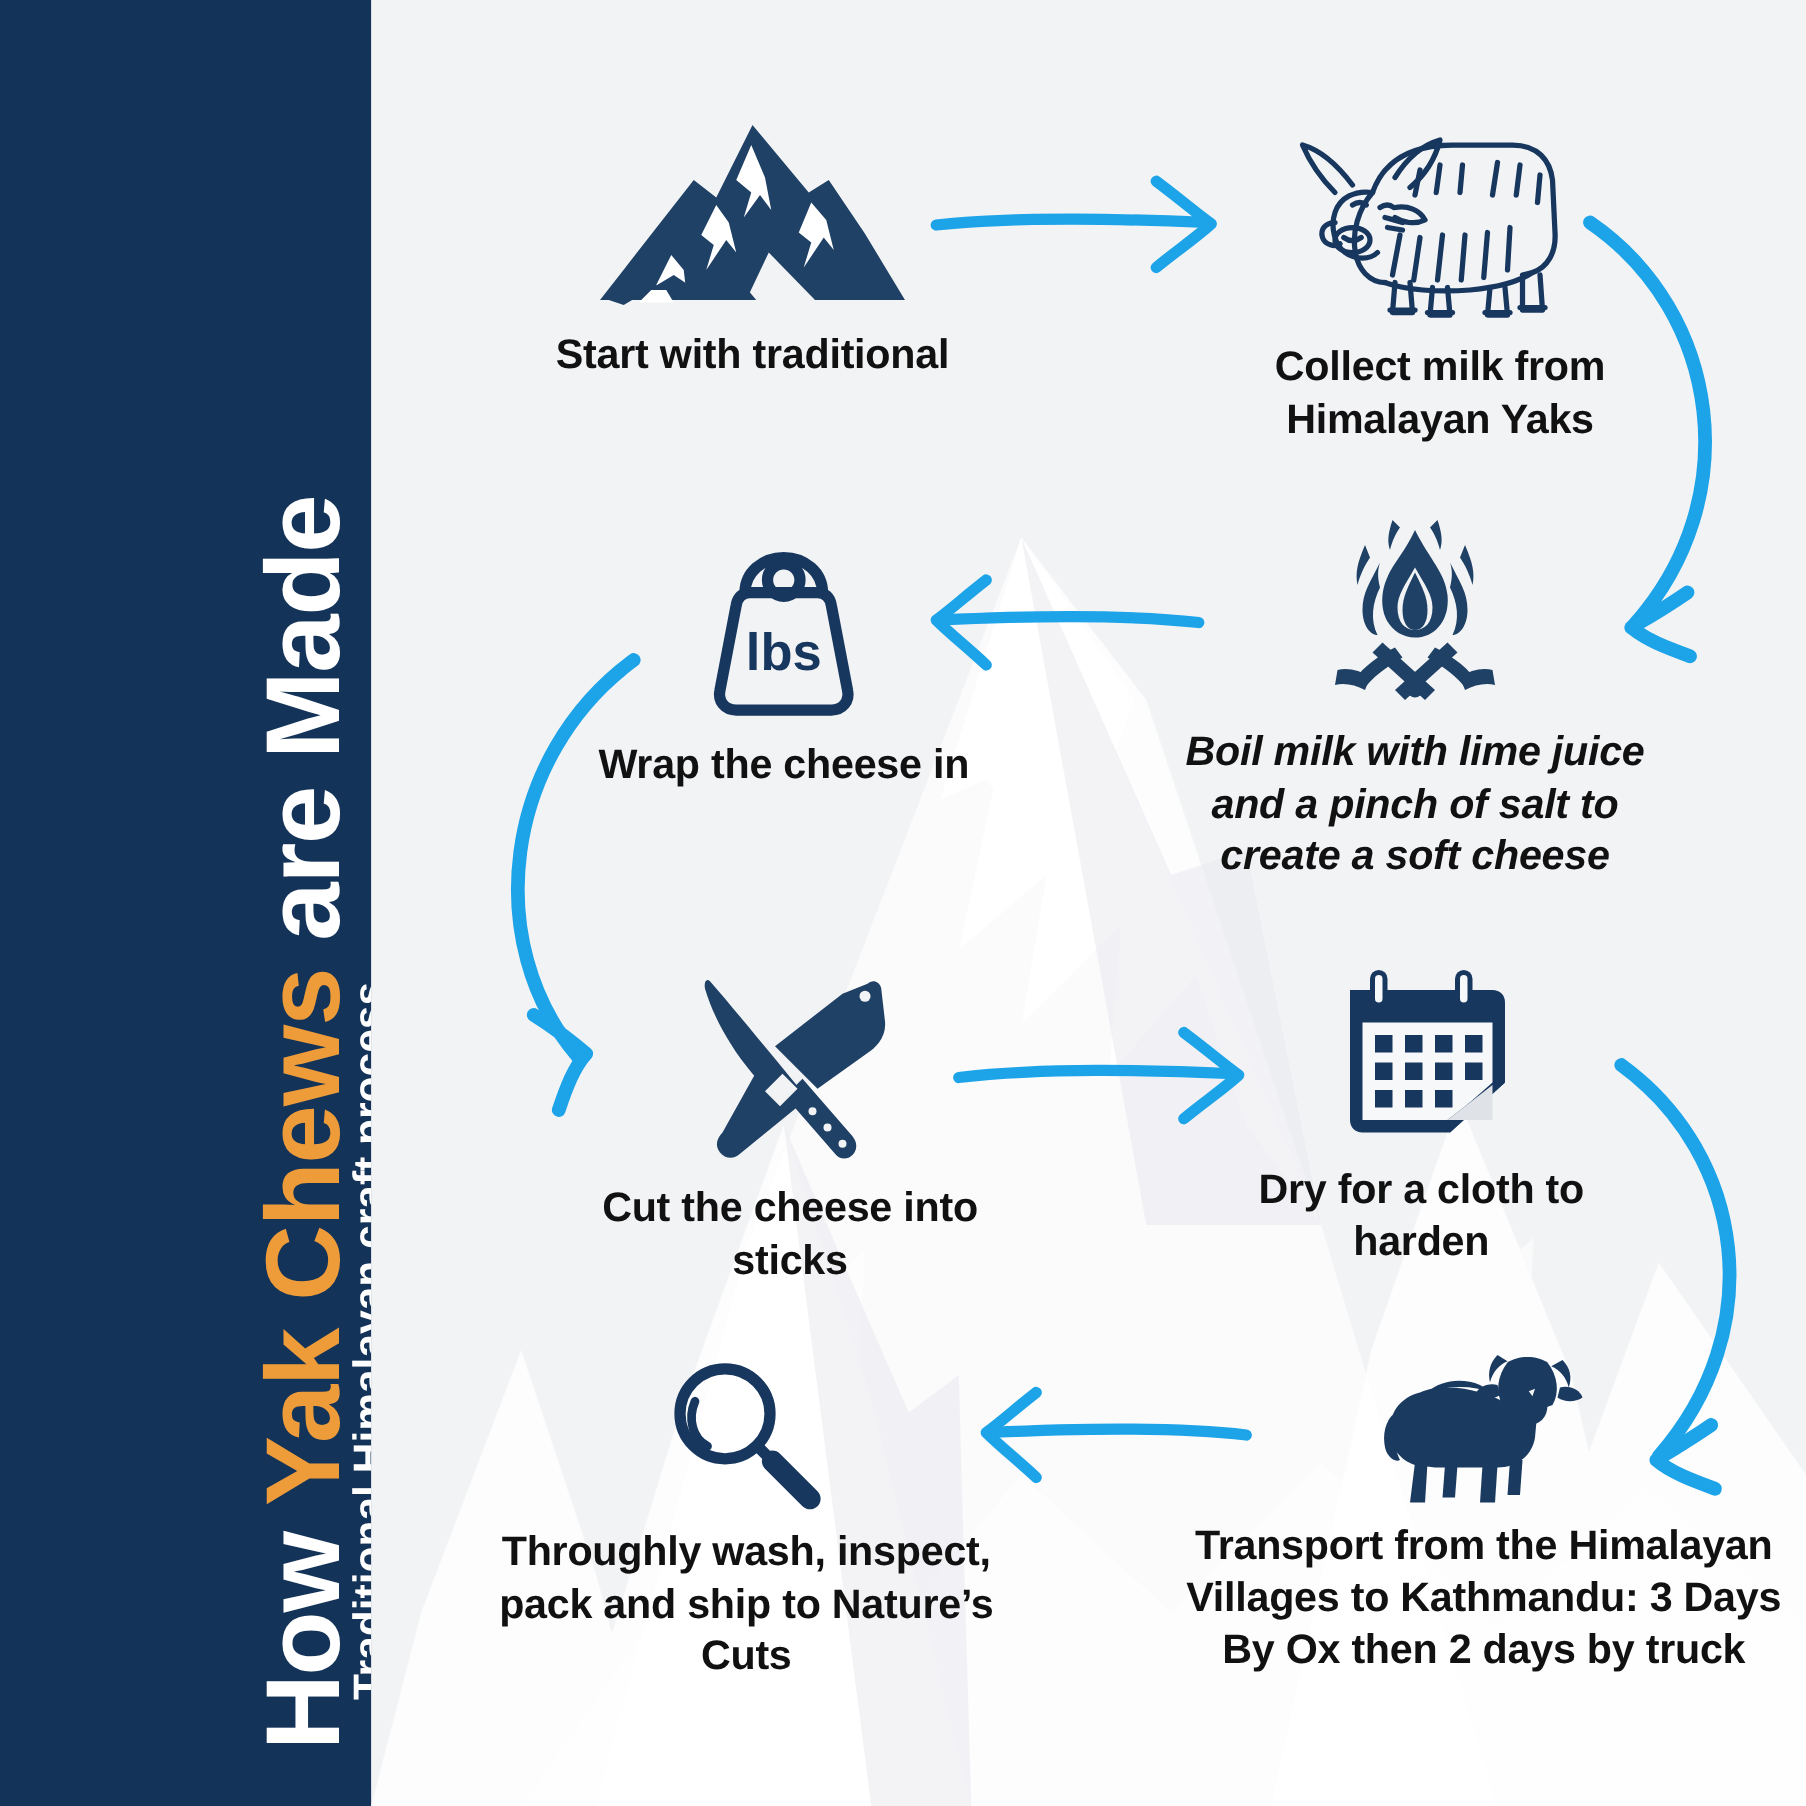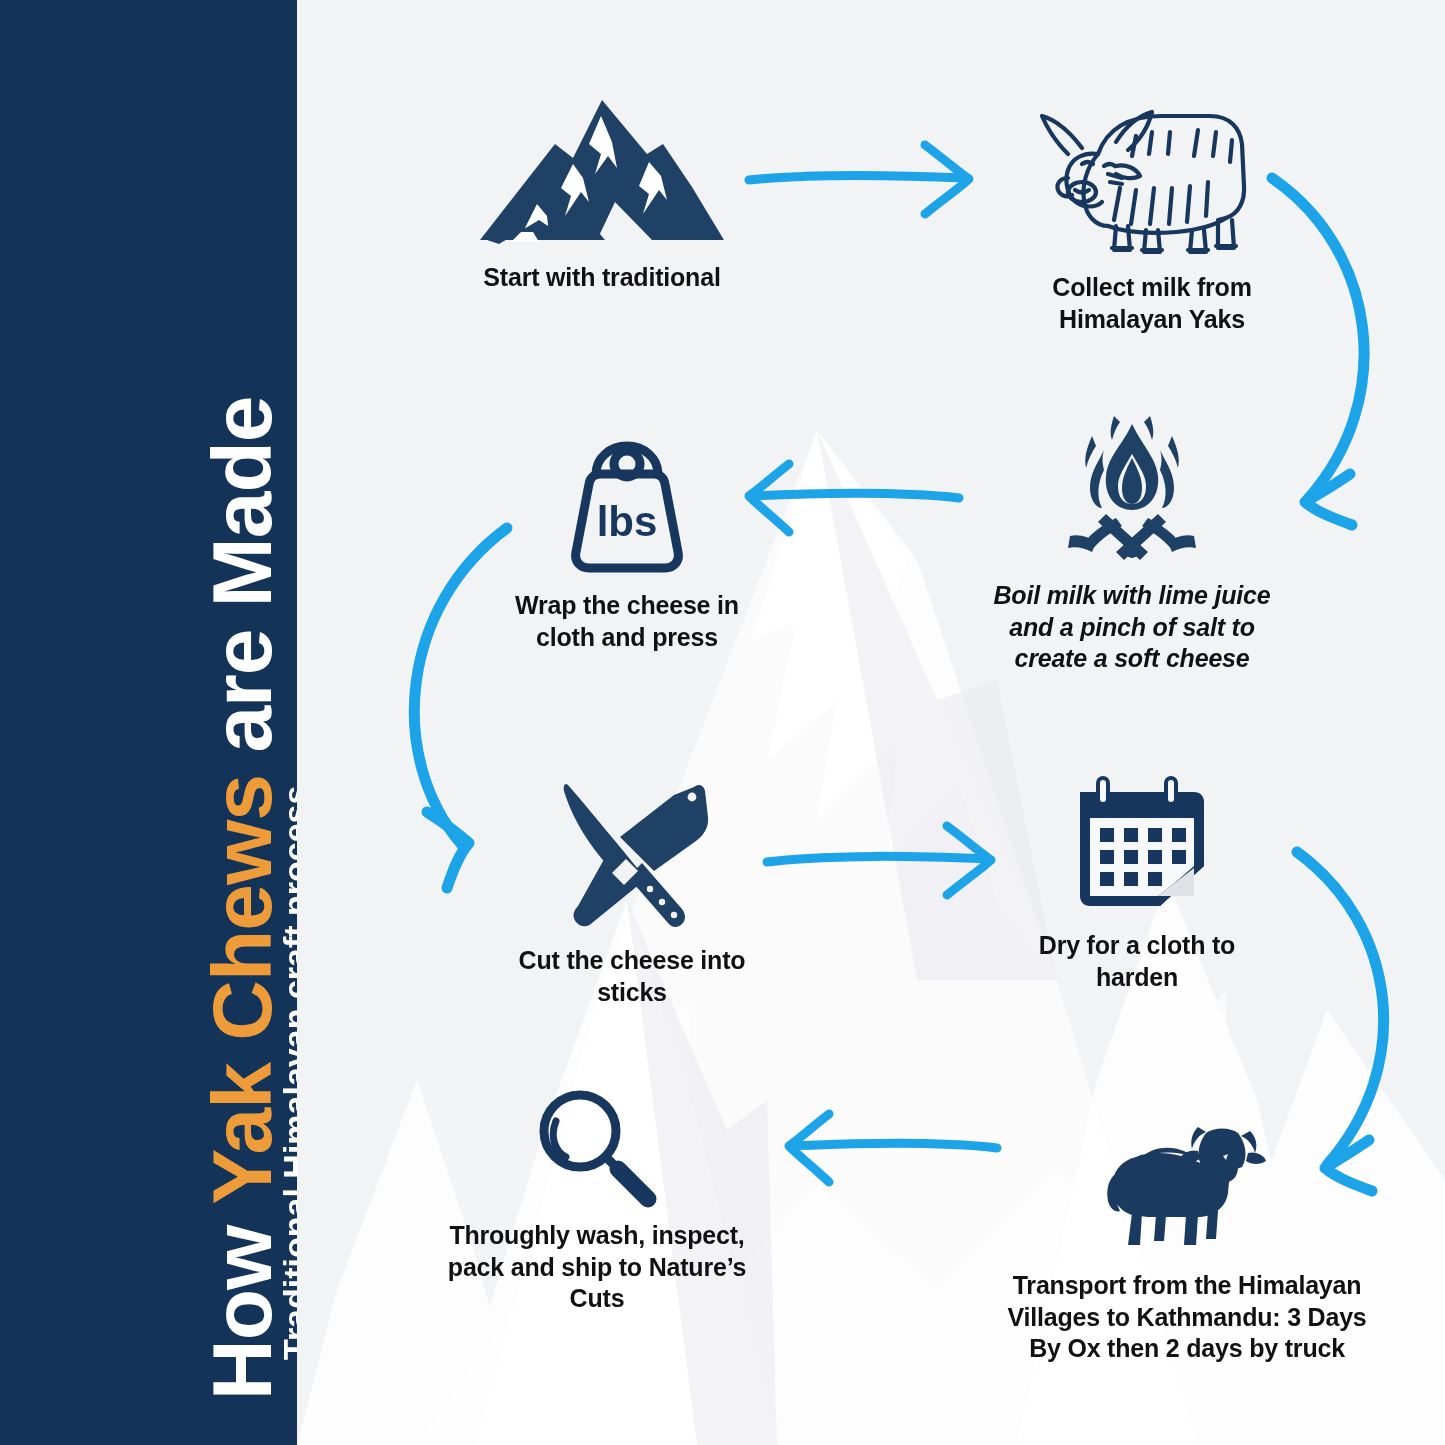--- a/index.html
+++ b/index.html
@@ -50,33 +50,33 @@
   }
   .cell{
     position:absolute;
     display:flex;flex-direction:column;align-items:center;
     text-align:center;
   }
   .icon-box{
     display:flex;align-items:flex-end;justify-content:flex-end;
   }
   .caption{
-    font-size:25px;font-weight:bold;color:#111111;
+    font-size:33px;font-weight:bold;color:#111111;
     line-height:1.26;
     letter-spacing:-0.2px;
     margin-top:10px;
   }
   
   .c1{left:90px;  top:92px;  width:430px;}
   .c2{left:640px; top:82px;  width:430px;}
   .c3{left:600px; top:410px; width:470px;font-style:italic;}
   .c4{left:120px; top:430px; width:420px;}
   .c5{left:120px; top:775px; width:430px;}
   .c6{left:630px; top:770px; width:420px;}
-  .c7{left:640px; top:1123px;width:500px;gap:12px;}
+  .c7{left:640px; top:1080px;width:500px;}
   .c8{left:60px;  top:1085px;width:480px;}
   
   #arrows{
     position:absolute;left:297px;top:0;width:1148px;height:1445px;
     pointer-events:none;
   }
 </style>
 </head>
 <body>
 
@@ -259,21 +259,20 @@
           <g fill="none" stroke="#17375E" stroke-width="9" stroke-linejoin="round" stroke-linecap="round">
             <path d="M44 44 C44 28 58 16 75 16 C92 16 106 28 106 44"></path>
             <circle cx="75" cy="34" r="13"></circle>
             <path d="M48 44 L102 44 C108 44 112 48 113 54 L126 122 C128 131 122 138 113 138 L37 138 C28 138 22 131 24 122 L37 54 C38 48 42 44 48 44 Z"></path>
           </g>
           <text x="75" y="106" text-anchor="middle" fill="#17375E" font-family="'Liberation Sans', sans-serif" font-size="42" font-weight="bold">lbs</text>
         </svg>
       </div>
       <div class="caption">
         <div>Wrap the cheese in</div>
-        <div>cloth and press</div>
       </div>
     </div>
 
     <div class="cell c5">
       <div class="icon-box">
         <svg width="180" height="160" viewBox="0 0 180 160">
           <g fill="#204166">
 
             <path d="M26 10 C40 26 58 48 78 72 L96 94 L82 108 L60 84 C40 60 28 36 22 16 C21 11 23 7 26 10 Z"></path>
             <path d="M86 102 L126 148 C130 153 136 153 140 149 C144 145 144 139 140 134 L100 88 Z"></path>

